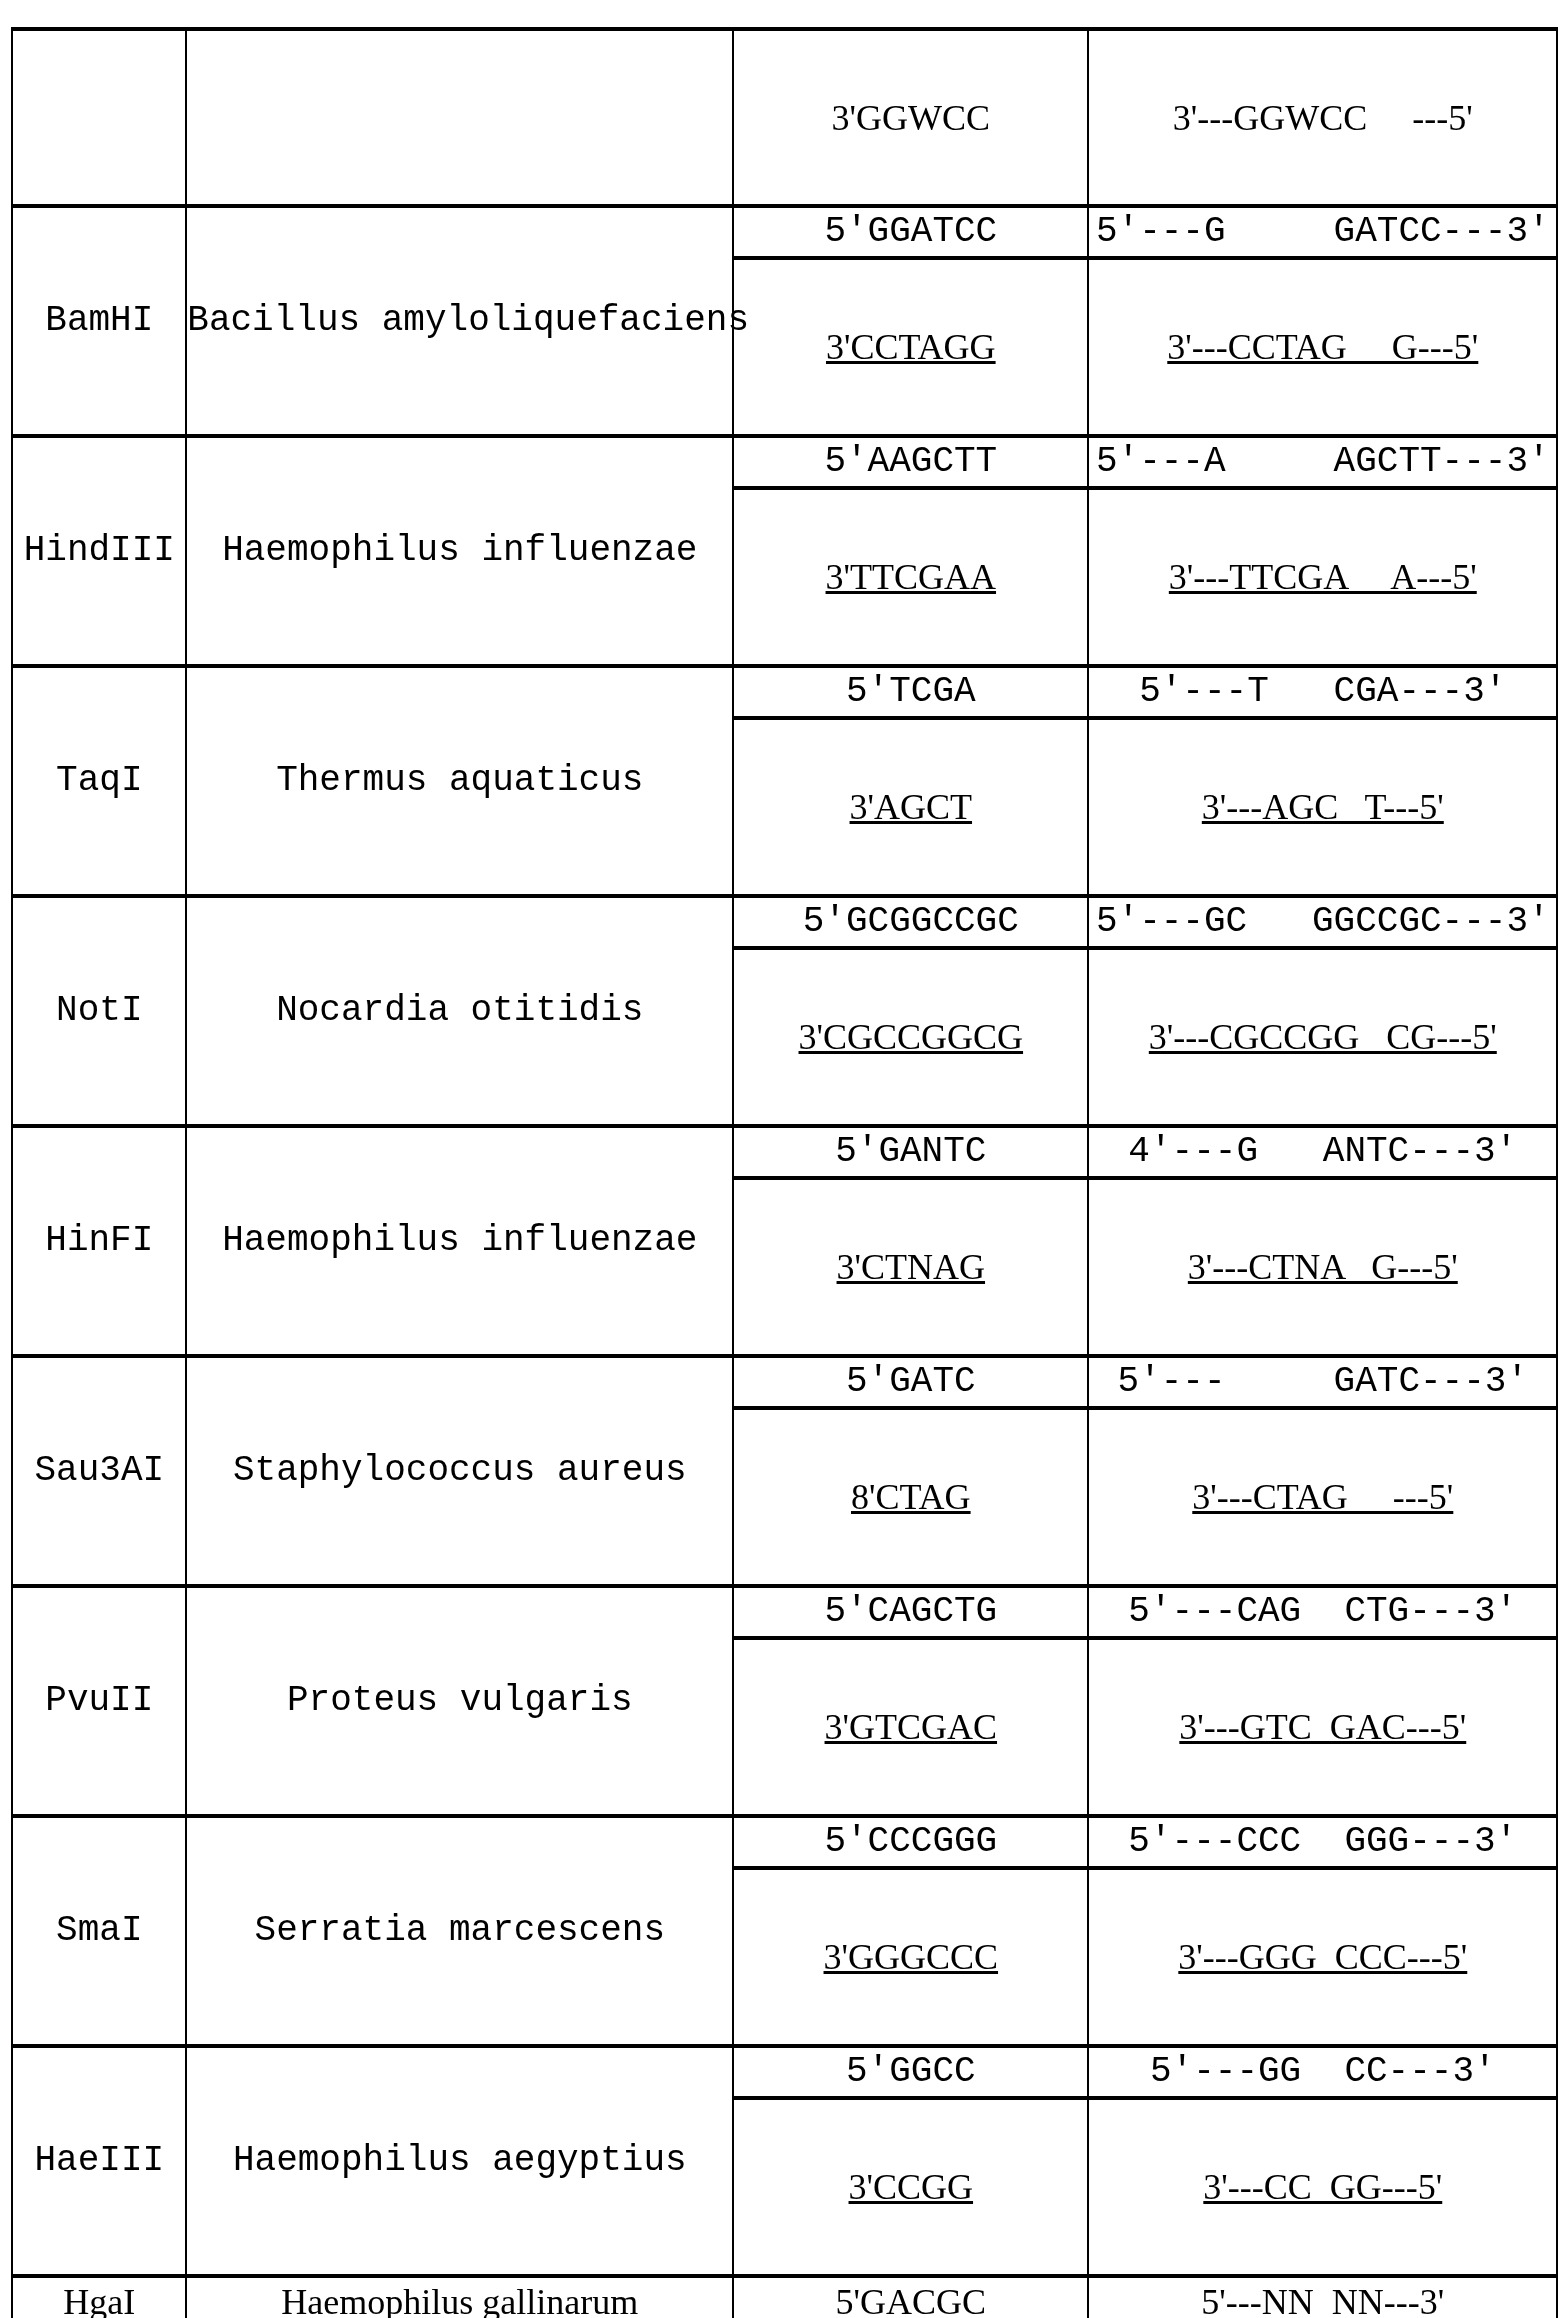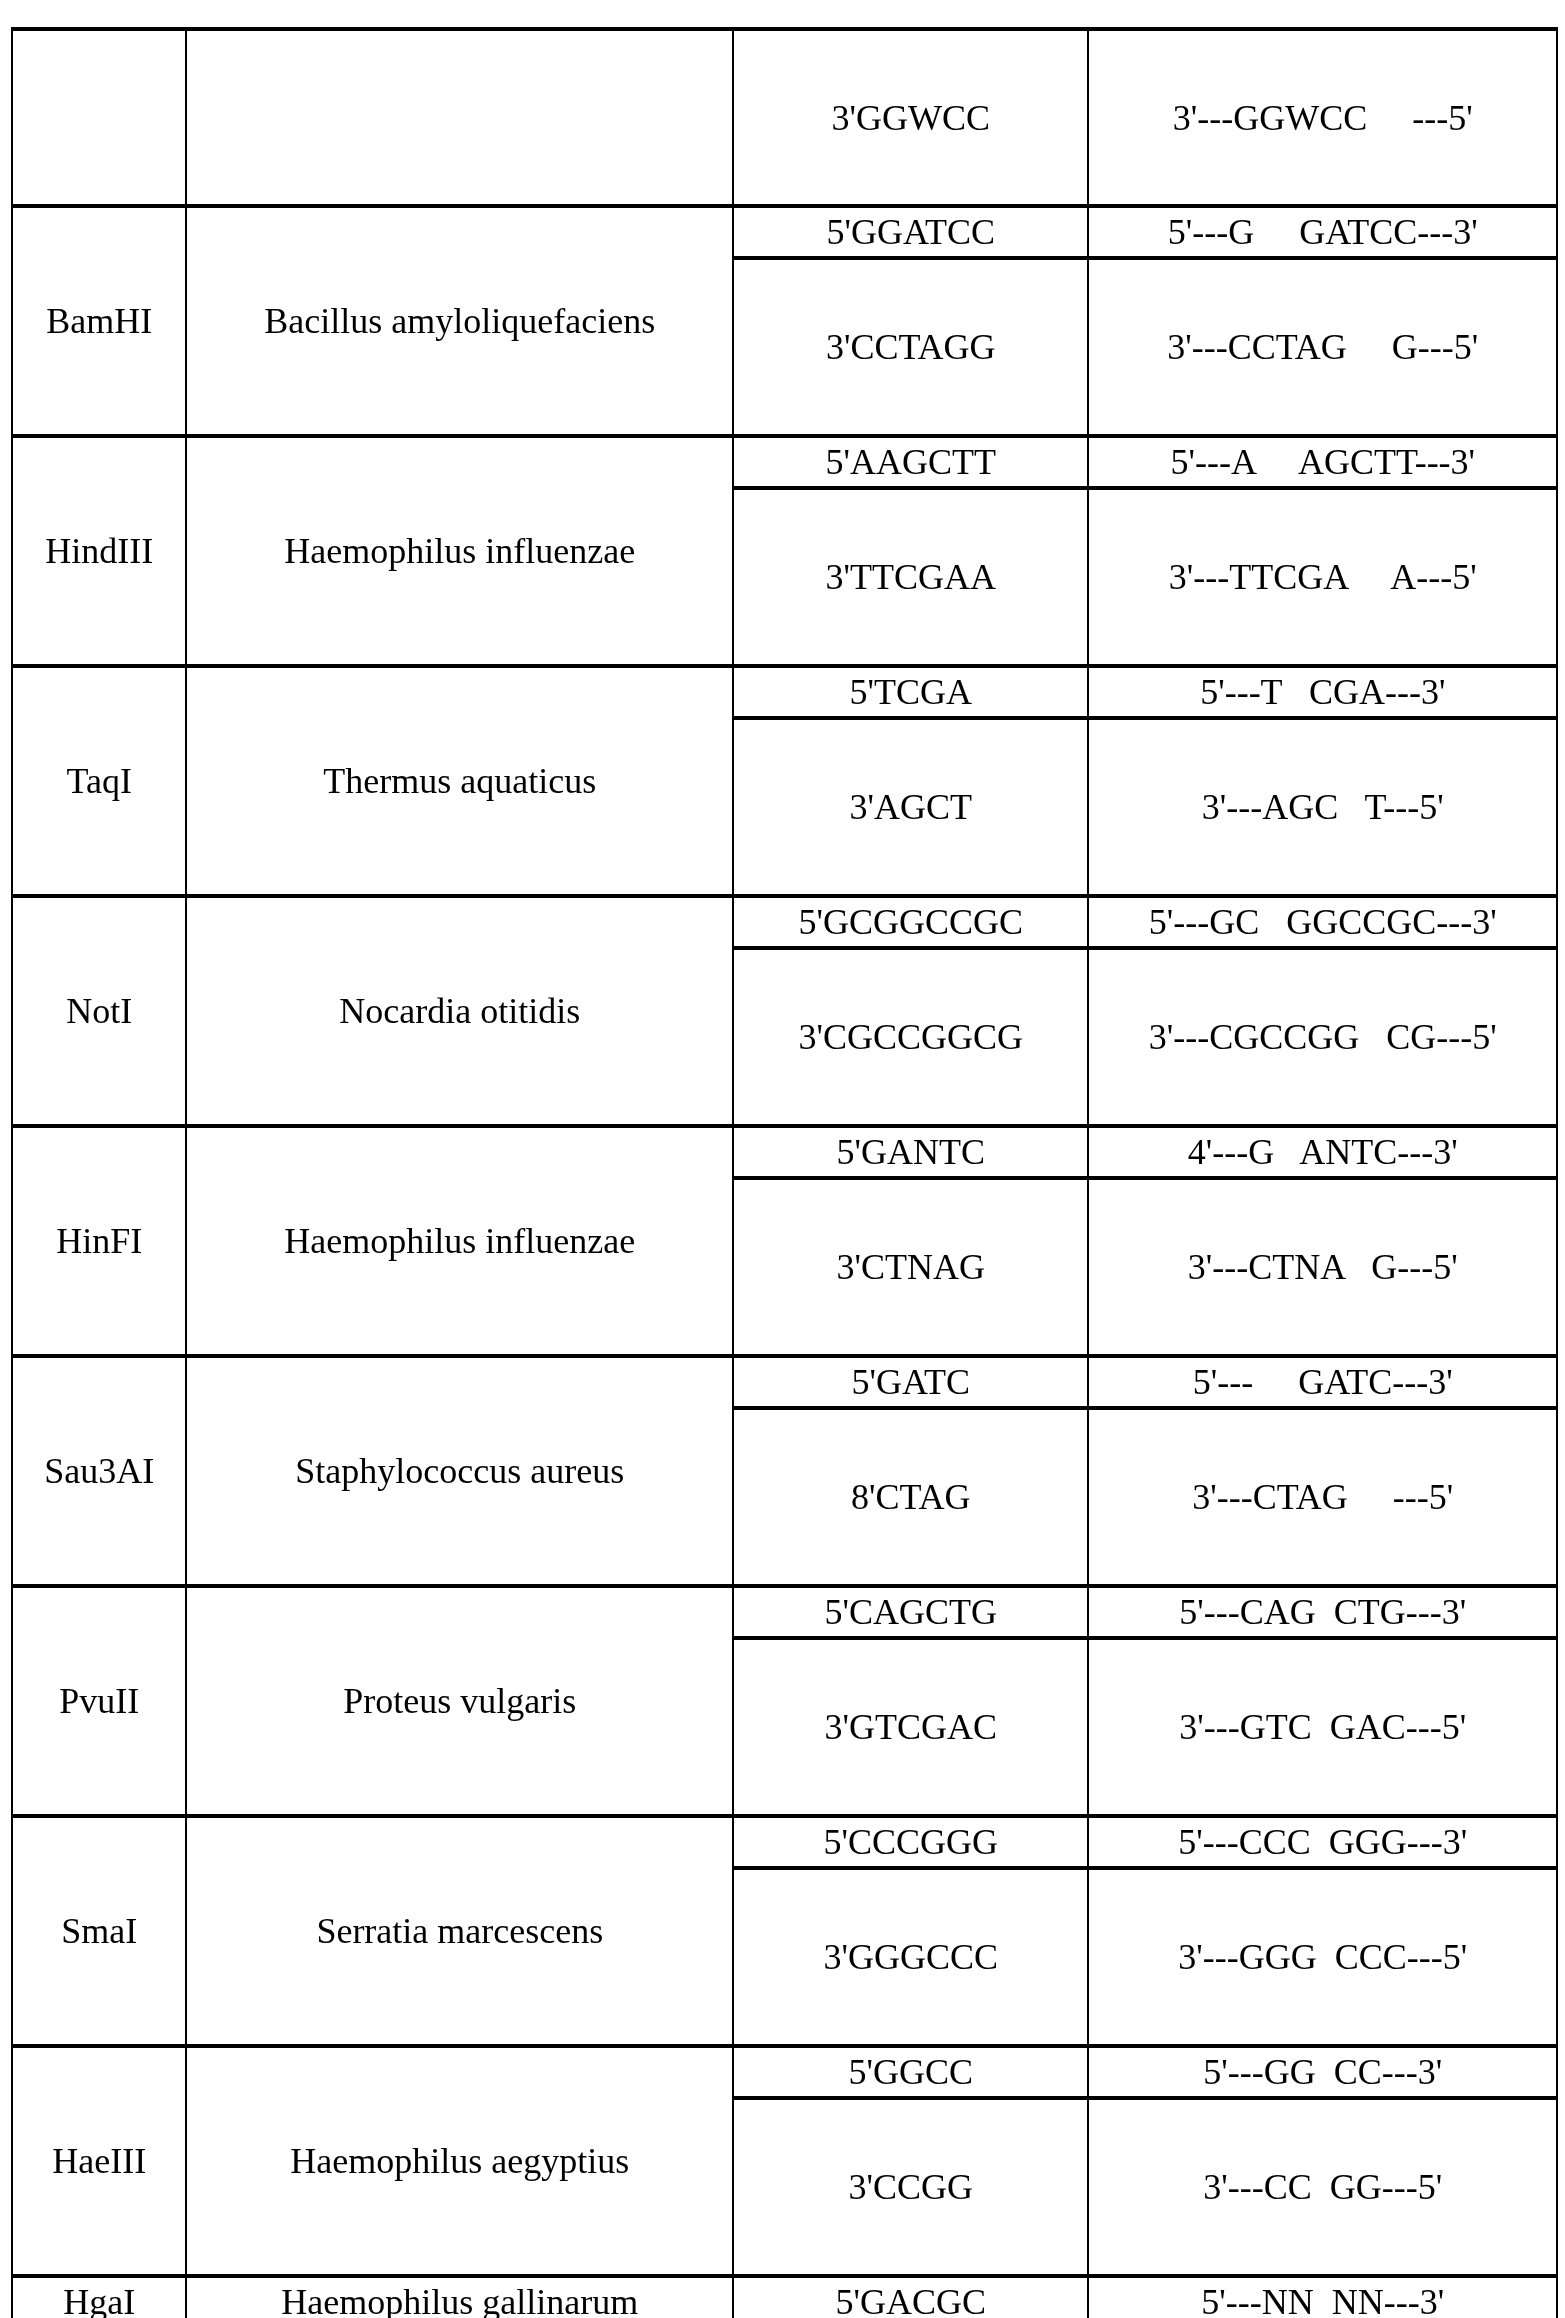--- a/index.html
+++ b/index.html
@@ -1,24 +1,24 @@
 <!DOCTYPE html>
 <html style="font-size:13px"><head>
 <meta charset="utf-8">
 <style>
   html, body { margin:0; padding:0; background:#ffffff; }
   body { width:1566px; height:2319px; position:relative; overflow:hidden;
          font-family:"Liberation Serif","DejaVu Serif",serif; color:#000; }
   #tbl { position:absolute; left:11.3px; top:27px; width:1545px; border-collapse:collapse; table-layout:fixed;padding-left:43px; }
   #tbl td { border-left:2.4px solid #000; border-right:2.4px solid #000; border-top:4px solid #000; border-bottom:4px solid #000;
             text-align:center; vertical-align:middle; font-size:36px; padding:0; white-space:pre; line-height:1; }
-  #tbl tr.cont td { border-top:none; }
+  #tbl tr.cont td { border-top:none;text-decoration:underline; }
   #tbl td.sub { border-top:4px solid #000; }
   col.c1 { width:174px; } col.c2 { width:547px; } col.c3 { width:355px; } col.c4 { width:469px; }
-  tr.top-row td { height:48px; }
+  tr.top-row td { height:48px;font-family:Liberation Mono, monospace; }
   tr.bot-row td { height:174px; }
   tr.first td { height:173px; border-top:none; }
   tr.last td { height:48px;margin-top:36px; }
 </style>
 </head>
 <body>
 
 <table id="tbl">
   <colgroup>
       <col class="c1">

